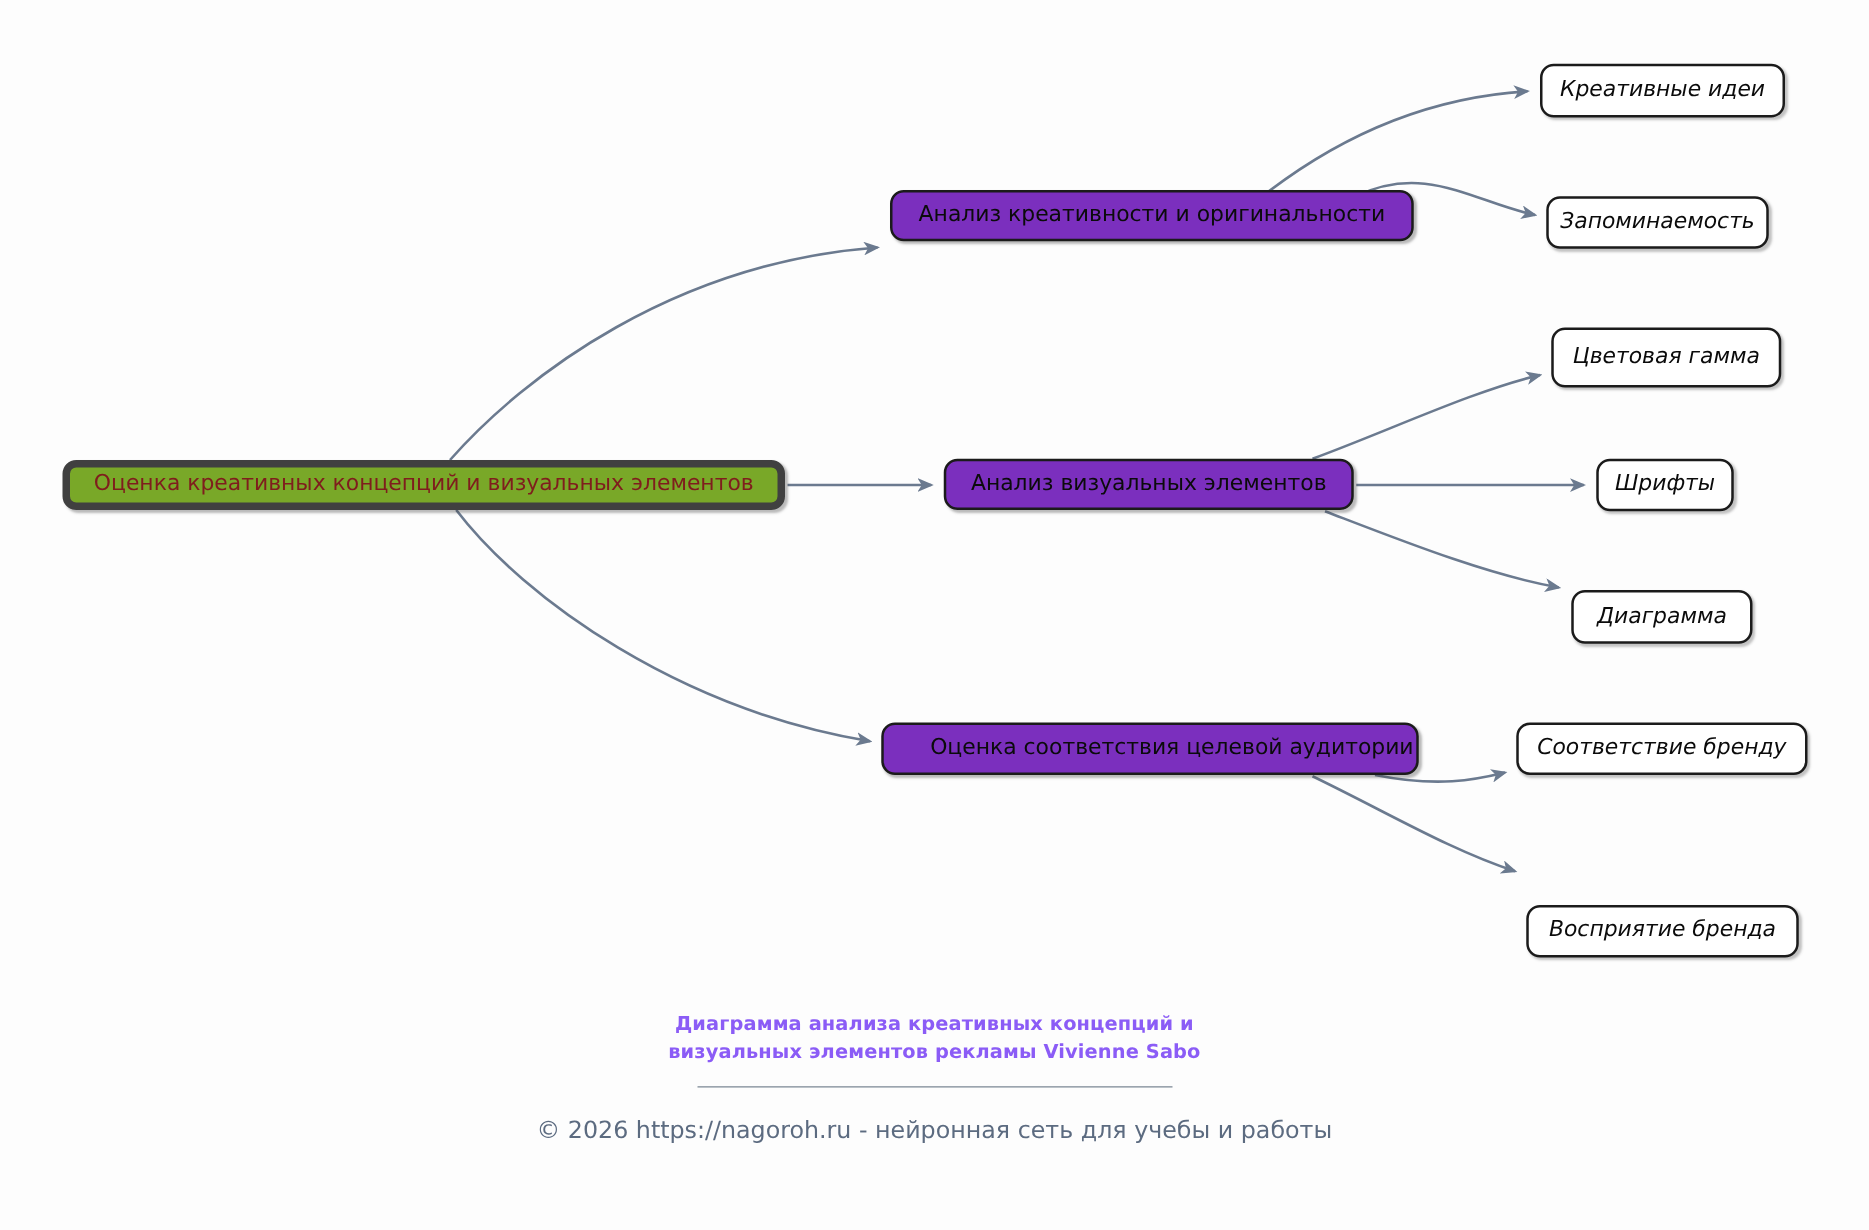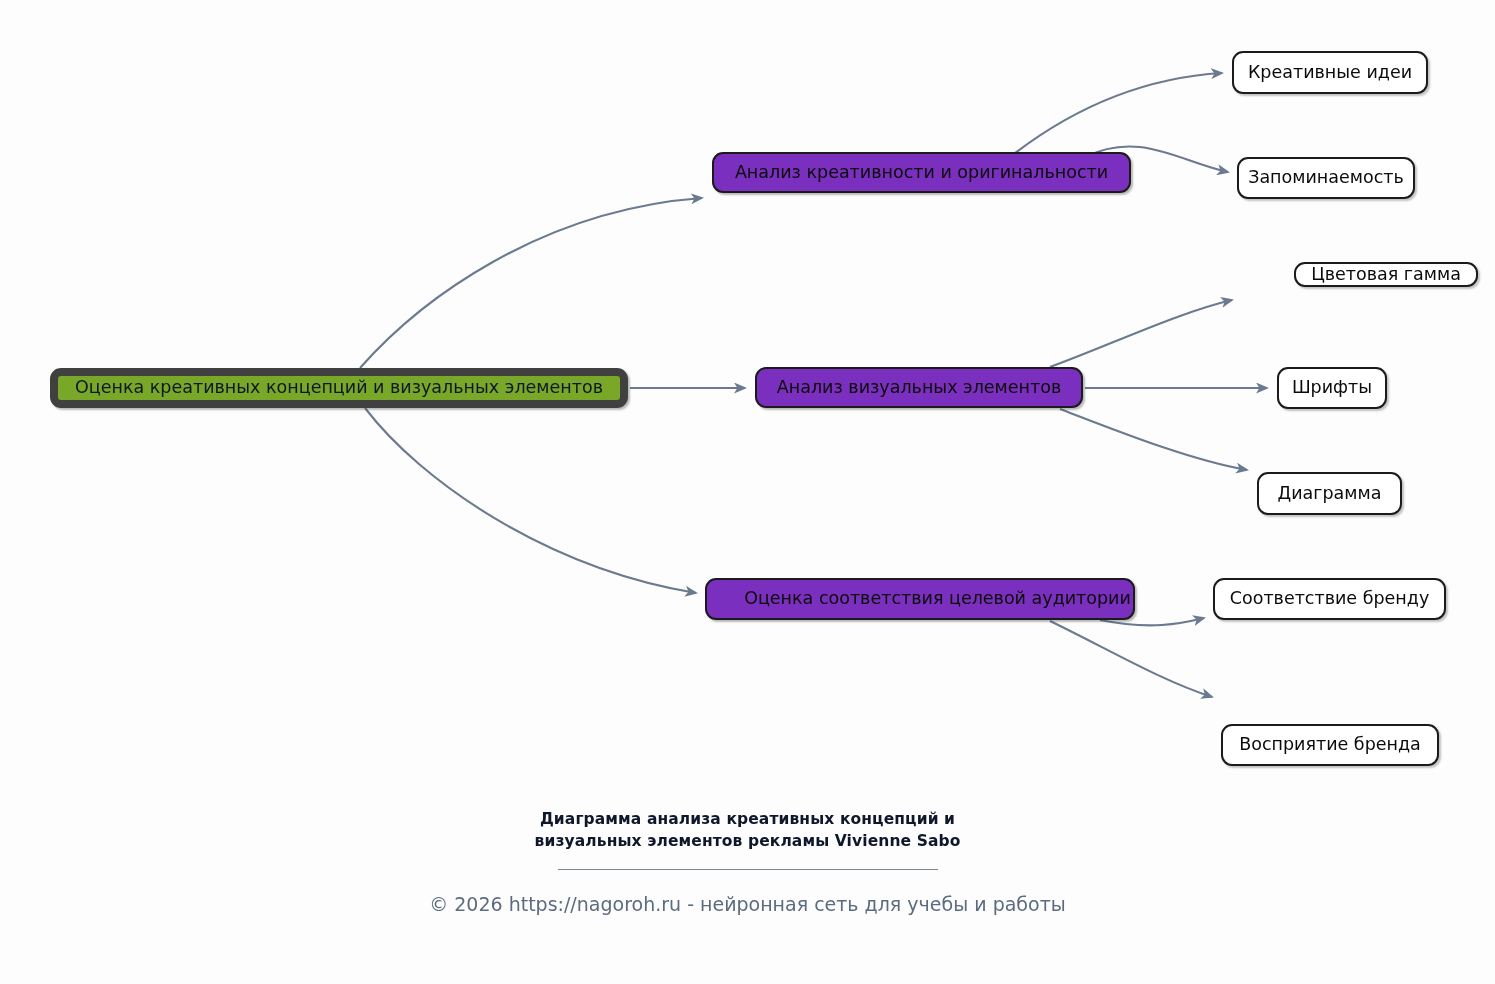--- a/index.html
+++ b/index.html
@@ -35,55 +35,56 @@
     box-sizing: border-box;
     display: flex;
     align-items: center;
     justify-content: center;
     white-space: nowrap;
     line-height: 1;
   }
 
   .node-root {
     background: #79a828;
-    border: 8px solid #404040;
+    border: 6px solid #404040;
     border-radius: 11px;
-    color: #0f172a;
+    color: #7f1d1d;
     font-size: 17.5px;
     box-shadow: 2px 2px 2px rgba(60,60,60,0.35);
   }
 
   .node-branch {
     background: #7b2fbe;
     border: 2px solid #1b1b1b;
     border-radius: 11px;
     color: #0b0b0b;
     font-size: 17.5px;
     box-shadow: 2px 2px 2px rgba(60,60,60,0.35);
   }
 
   .node-leaf {
     background: #ffffff;
     border: 2px solid #1b1b1b;
     border-radius: 11px;
     color: #0b0b0b;
     font-size: 17.5px;
     box-shadow: 2px 2px 2px rgba(60,60,60,0.30);
+    font-style: italic;
   }
 
   #footer {
     position: absolute;
     left: 0;
     top: 808px;
     width: 1495px;
     text-align: center;
   }
 
   #footer-title {
-    color: #0f172a;
+    color: #8b5cf6;
     font-size: 15.5px;
     font-weight: bold;
     line-height: 1.45;
     letter-spacing: 0.1px;
   }
 
   #footer-divider {
     width: 380px;
     height: 0;
     margin: 16px auto 0 auto;
@@ -142,21 +143,21 @@
   </div>
 
   <div class="node node-leaf" style="left:1232px; top:51px; width:196px; height:43px;">
     <span>Креативные идеи</span>
   </div>
 
   <div class="node node-leaf" style="left:1237px; top:157px; width:178px; height:42px;">
     <span>Запоминаемость</span>
   </div>
 
-  <div class="node node-leaf" style="left:1294px; top:262px; width:184px; height:25px;">
+  <div class="node node-leaf" style="left:1241px; top:262px; width:184px; height:48px;">
     <span>Цветовая гамма</span>
   </div>
 
   <div class="node node-leaf" style="left:1277px; top:367px; width:110px; height:42px;">
     <span>Шрифты</span>
   </div>
 
   <div class="node node-leaf" style="left:1257px; top:472px; width:145px; height:43px;">
     <span>Диаграмма</span>
   </div>

